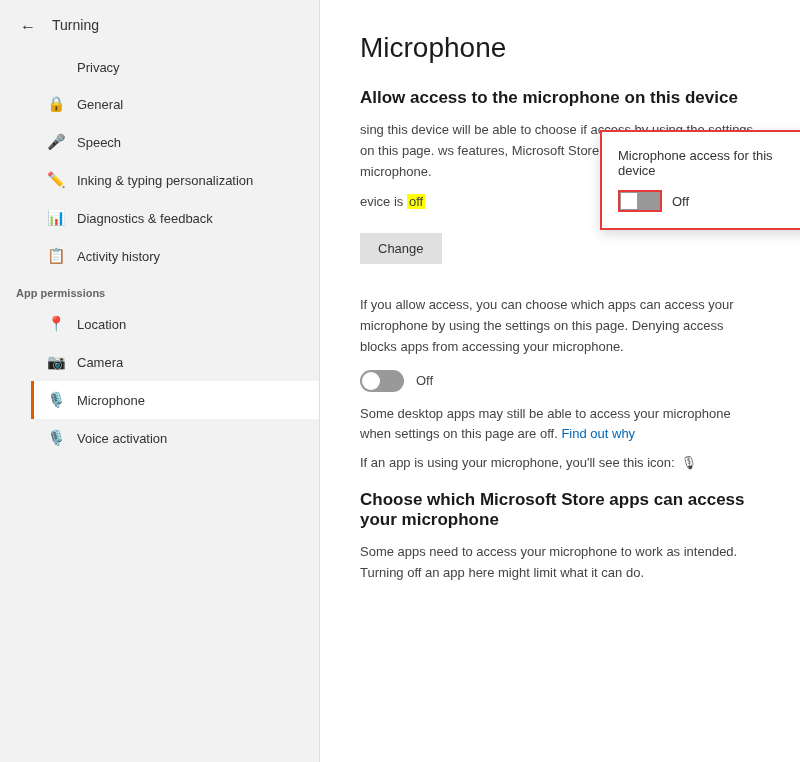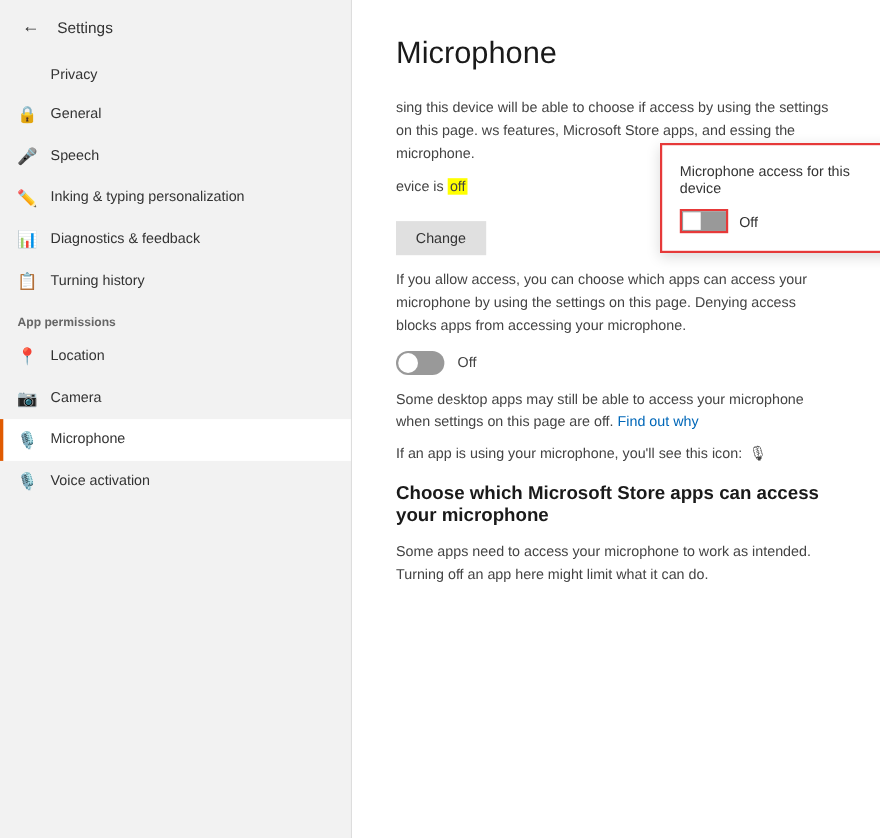--- a/index.html
+++ b/index.html
@@ -64,27 +64,28 @@
     .section-label {
       font-size: 11px;
       color: #666;
       padding: 12px 16px 6px;
       font-weight: 600;
       text-transform: none;
     }
 
     .nav-item {
       display: flex;
-      align-items: flex-start;
+      align-items: center;
       padding: 10px 16px;
       gap: 12px;
       cursor: pointer;
       font-size: 13px;
       color: #333;
       text-decoration: none;
+      margin-left: 31px;
     }
 
     .nav-item.active {
       background: white;
       border-left: 3px solid #e05a00;
       padding-left: 13px;
     }
 
     .nav-item .icon {
       width: 18px;
@@ -128,21 +129,21 @@
       background: #ffff00;
       padding: 0 2px;
     }
 
     .change-btn {
       background: #e0e0e0;
       border: none;
       padding: 8px 18px;
       font-size: 13px;
       cursor: pointer;
-      margin: 10px 0 12px;
+      margin: 10px 0 31px;
       color: #333;
     }
 
     .toggle-row {
       display: flex;
       align-items: center;
       gap: 12px;
       margin: 12px 0;
     }
 
@@ -251,21 +252,21 @@
       font-size: 13px;
       color: #333;
     }
   </style>
 </head>
 <body>
 
 <div class="sidebar">
   <div class="sidebar-header">
     <button class="back-button">←</button>
-    <span class="sidebar-title">Settings</span>
+    <span class="sidebar-title">Turning</span>
   </div>
 
 
   <div class="nav-item">
     <span class="icon"></span>
     <span>Privacy</span>
   </div>
 
 
   <div class="nav-item">
@@ -279,21 +280,21 @@
   <div class="nav-item">
     <span class="icon">✏️</span>
     <span>Inking &amp; typing personalization</span>
   </div>
   <div class="nav-item">
     <span class="icon">📊</span>
     <span>Diagnostics &amp; feedback</span>
   </div>
   <div class="nav-item">
     <span class="icon">📋</span>
-    <span>Turning history</span>
+    <span>Activity history</span>
   </div>
 
   <div class="section-label">App permissions</div>
 
   <div class="nav-item">
     <span class="icon">📍</span>
     <span>Location</span>
   </div>
   <div class="nav-item">
     <span class="icon">📷</span>
@@ -306,20 +307,21 @@
   <div class="nav-item">
     <span class="icon">🎙️</span>
     <span>Voice activation</span>
   </div>
 </div>
 
 <div class="main">
   <h1 class="page-title">Microphone</h1>
 
   
+  <h2 class="section-title">Allow access to the microphone on this device</h2>
   <p class="section-text">
     <span>sing this device will be able to choose if access by using the settings on this page. ws features, Microsoft Store apps, and essing the microphone.</span>
   </p>
   <p class="section-text">
     <span>evice is</span>
     <span class="highlight">off</span>
   </p>
   <button class="change-btn">Change</button>
 
   

